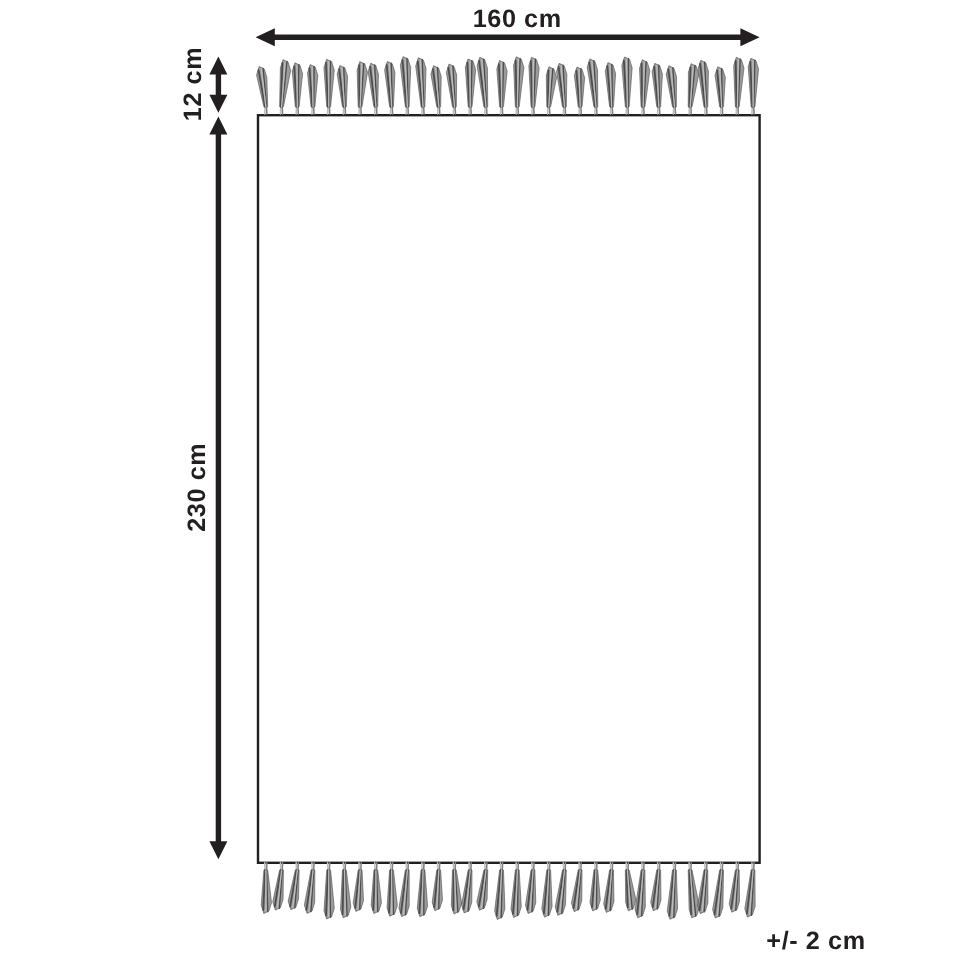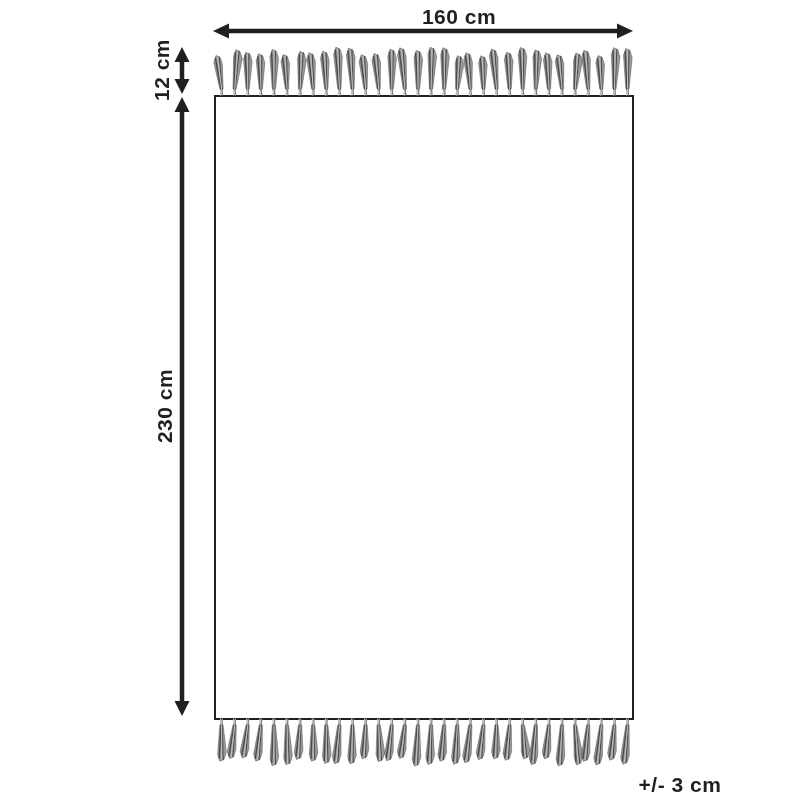--- a/index.html
+++ b/index.html
@@ -448,20 +448,20 @@
       <polygon points="182,94 174.5,79 189.5,79" fill="#231f20"></polygon>
     </g>
 
     <g>
       <line x1="182" y1="109" x2="182" y2="704" stroke-width="4.5" stroke="#231f20"></line>
       <polygon points="182,97 174.5,112 189.5,112" fill="#231f20"></polygon>
       <polygon points="182,716 174.5,701 189.5,701" fill="#231f20"></polygon>
     </g>
   </svg>
 
-  <div class="dim-label" style="left:431px; top:16px;margin-left:28px;">160 cm</div>
+  <div class="dim-label" style="left:431px; top:16px;">160 cm</div>
 
   <div class="dim-label vertical" style="left:161px; top:70px;">12 cm</div>
 
   <div class="dim-label vertical" style="left:164px; top:406px;">230 cm</div>
 
-  <div class="dim-label" style="left:680px; top:784px;">+/- 3 cm</div>
+  <div class="dim-label" style="left:680px; top:784px;">+/- 2 cm</div>
 </div>
 
 </body></html>

